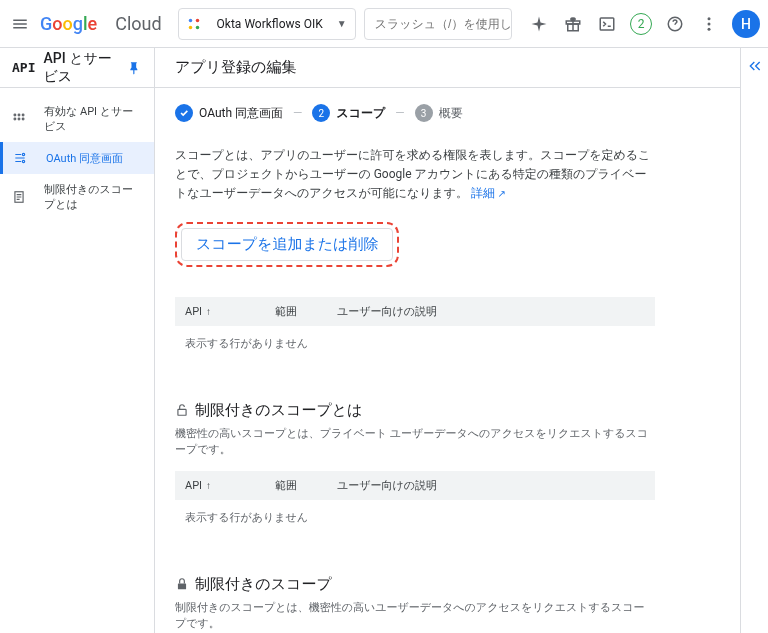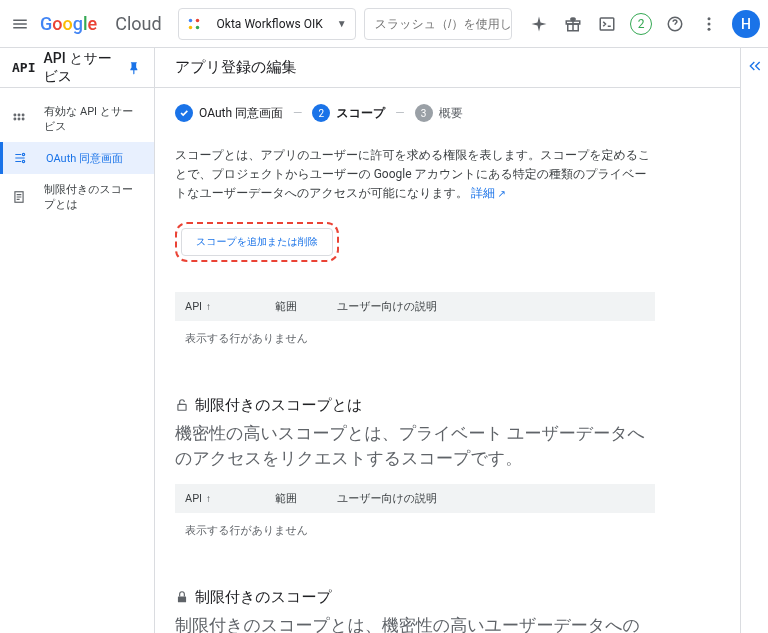--- a/index.html
+++ b/index.html
@@ -51,26 +51,26 @@
 .step.pending .step-num { background: #9aa0a6; }
 .step.active .step-label { font-weight: 700; }
 .step.pending .step-label { color: #5f6368; }
 .step-sep { color: #bdc1c6; }
 
 .intro { font-size: 12px; line-height: 1.6; color: #3c4043; margin-bottom: 18px; }
 .intro a { color: #1a73e8; text-decoration: none; }
 .ext-icon { font-size: 10px; color: #1a73e8; }
 
 .add-scope-wrap { position: relative; display: inline-block; padding: 6px; margin-bottom: 30px; }
-.add-scope-btn { border: 1px solid #dadce0; background: #fff; color: #1a73e8; padding: 6px 14px; font-size: 10px; border-radius: 4px; cursor: pointer; }
+.add-scope-btn { border: 1px solid #dadce0; background: #fff; color: #1a73e8; padding: 6px 14px; font-size: 15px; border-radius: 4px; cursor: pointer; }
 .highlight { position: absolute; inset: 0; border: 2.5px dashed #ea4335; border-radius: 12px; pointer-events: none; }
 
 .section { margin-bottom: 40px; }
 .section h3 { font-size: 15px; font-weight: 400; margin-bottom: 6px; display: flex; align-items: center; gap: 6px; }
-.section-desc { font-size: 17px; color: #5f6368; margin-bottom: 12px; line-height: 1.5; }
+.section-desc { font-size: 11px; color: #5f6368; margin-bottom: 12px; line-height: 1.5; }
 .table-head { display: flex; background: #f1f3f4; padding: 7px 10px; font-size: 11px; color: #3c4043; gap: 40px; }
 .th-api { display: flex; align-items: center; gap: 4px; min-width: 50px; }
 .sort-arrow { font-size: 10px; }
 .table-empty { padding: 10px; font-size: 11px; color: #5f6368; }
 
 svg { display: block; }
 </style>
 </head>
 <body>
 

